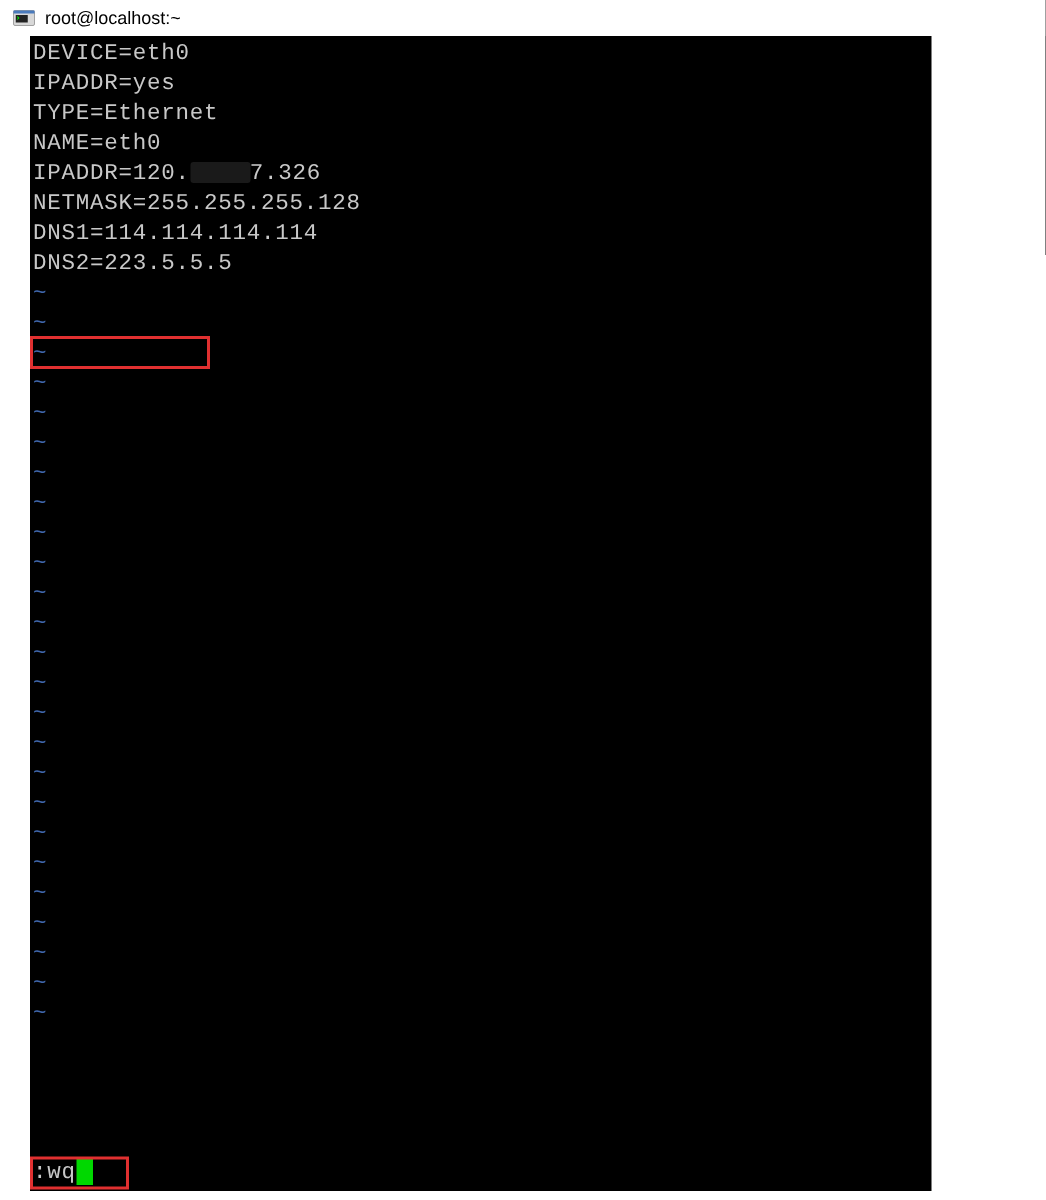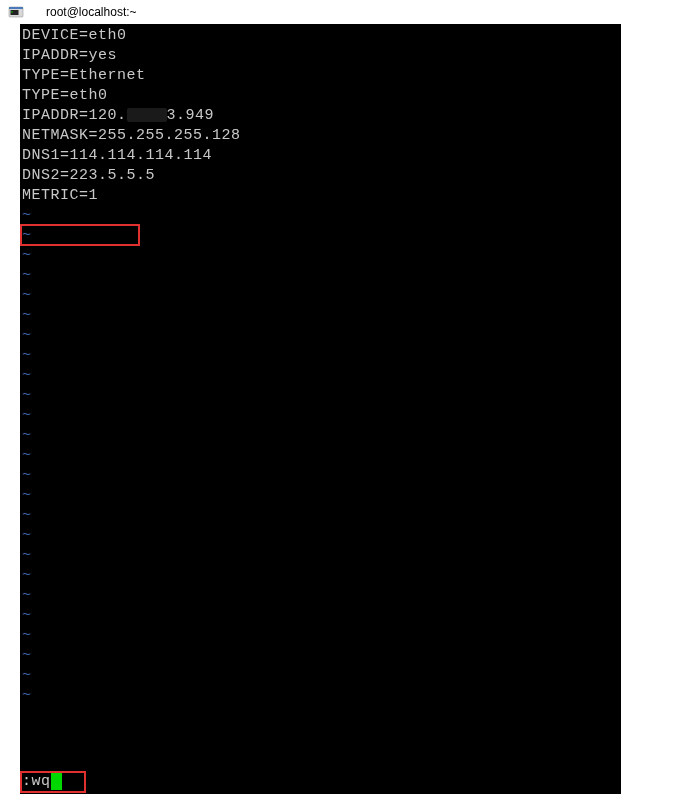--- a/index.html
+++ b/index.html
@@ -9,21 +9,20 @@
       width: 697px;
       height: 800px;
       overflow: hidden;
     }
     .title-area {
       background: #fff;
       padding: 4px 8px;
       display: flex;
       align-items: center;
       height: 24px;
-      gap: 16px;
     }
     .title-icon {
       width: 16px;
       height: 16px;
       margin-right: 6px;
       display: inline-flex;
       align-items: center;
       justify-content: center;
     }
     .title-text {
@@ -111,26 +110,25 @@
       <path d="M3.5 7 L4.5 8 L3.5 9" stroke="#0f0" stroke-width="0.7" fill="none"></path>
     </svg>
   </span>
   <span class="title-text">root@localhost:~</span>
 </div>
 
 <div class="terminal">
   <div class="line">DEVICE=eth0</div>
   <div class="line">IPADDR=yes</div>
   <div class="line">TYPE=Ethernet</div>
-  <div class="line">TYPE=eth0</div>
-  <div class="line"><span>IPADDR=120.</span><span class="redacted redacted-1"></span><span>3.949</span></div>
+  <div class="line">NAME=eth0</div>
+  <div class="line"><span>IPADDR=120.</span><span class="redacted redacted-1"></span><span>7.326</span></div>
   <div class="line">NETMASK=255.255.255.128</div>
   <div class="line">DNS1=114.114.114.114</div>
   <div class="line">DNS2=223.5.5.5</div>
-  <div class="line">METRIC=1</div>
   <div class="tilde">~</div>
   <div class="tilde">~</div>
   <div class="tilde">~</div>
   <div class="tilde">~</div>
   <div class="tilde">~</div>
   <div class="tilde">~</div>
   <div class="tilde">~</div>
   <div class="tilde">~</div>
   <div class="tilde">~</div>
   <div class="tilde">~</div>

